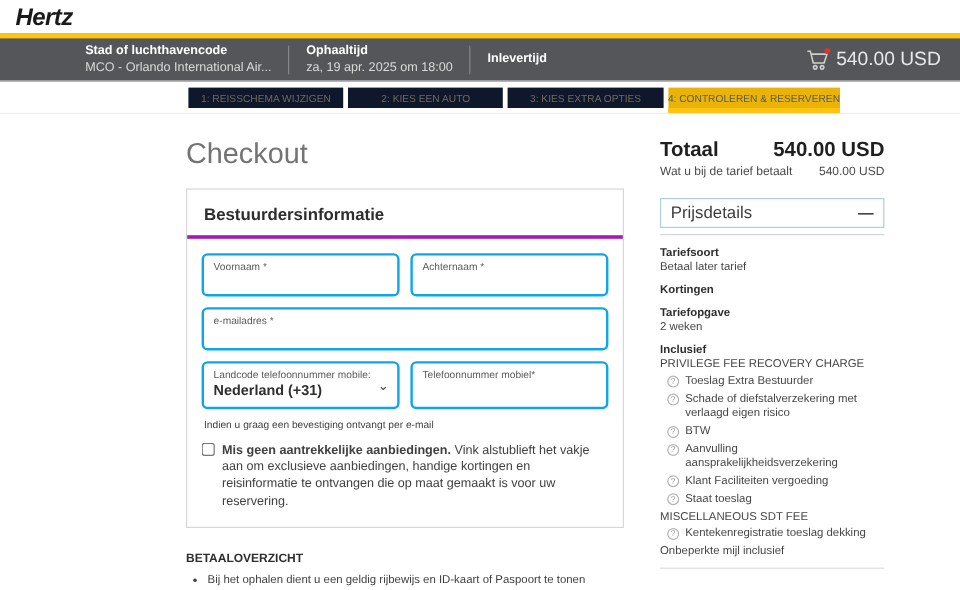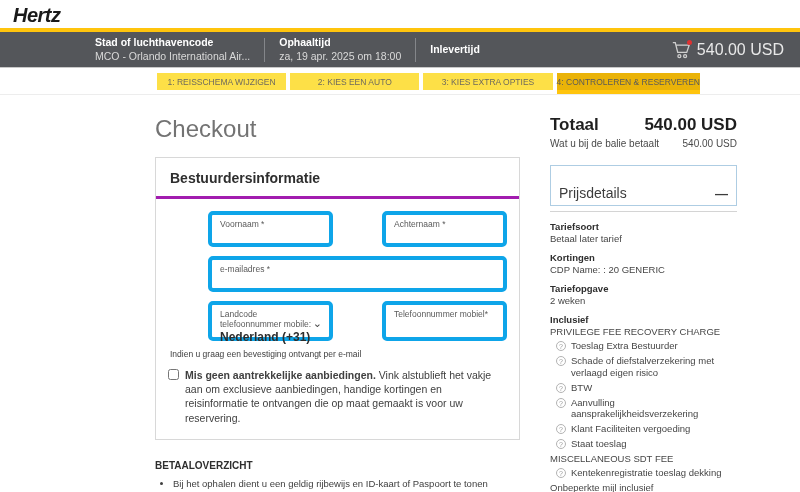--- a/index.html
+++ b/index.html
@@ -6,52 +6,52 @@
   html,body { width:800px; height:492px; overflow:hidden; background:#fff;
     font-family:"Liberation Sans", sans-serif; color:#404040; }
 
   
   .logo-bar { height:28px; padding:4px 12px 0 13px; }
   .logo { display:inline-block; font-style:italic; font-weight:bold; font-size:20px;
     color:#1a1a1a; letter-spacing:-0.5px; border-bottom:3px solid #ffc40d; padding:0 3px 1px 0; }
 
   
   .hdr { height:40px; background:#54565a; border-top:4px solid #ffc40d;
-    display:flex; align-items:center; padding-left:95px; color:#fff;
+    display:flex; align-items:center; padding-left:71px; color:#fff;
     border-bottom:1px solid #c9c9c9; }
   .hdr-group { display:flex; flex-direction:column; justify-content:center; line-height:1.3; }
   .hdr-label { font-weight:bold; font-size:10.5px; }
   .hdr-value { font-size:10.5px; color:#d9d9d9; }
   .hdr-sep { width:1px; height:24px; background:#84868a; margin:0 14px; }
   .cart-wrap { margin-left:auto; margin-right:16px; display:flex; align-items:center; gap:6px; cursor:pointer; }
   .cart-total { font-size:16px; color:#e8e8e8; }
   .cart-icon { position:relative; width:20px; height:18px; }
   .cart-dot { position:absolute; top:-1px; right:-1px; width:5px; height:5px; border-radius:50%; background:#e03131; }
 
   
   .tabs { display:flex; gap:4px; margin:5px 0 0 157px; width:543px; border-bottom:0; }
-  .tab { flex:1; height:17px; background:#fde047; color:#6e6a5e; font-size:8.5px;
+  .tab { flex:1; height:17px; background:#0f172a; color:#6e6a5e; font-size:8.5px;
     display:flex; align-items:center; justify-content:center; cursor:pointer; white-space:nowrap; }
   .tab.active { background:#eab308; color:#5a5a5a; border-bottom:4px solid #ffc40d; height:21px; margin-top:0; }
   .tabs-rule { border-bottom:1px solid #ededed; width:100%; }
 
   
   .main { display:flex; padding-left:155px; }
   .left-col { width:365px; }
   .side-col { width:187px; margin-left:30px; }
 
   .page-title { font-size:24px; font-weight:400; color:#737373; margin:20px 0 14px; }
 
   
   .card { border:1px solid #d8d8d8; }
   .card-hd { padding:12px 14px 10px; font-size:14px; font-weight:bold; color:#2e2e2e;
     border-bottom:3px solid #a21caf; }
   .card-bd { padding:12px 12px 14px; }
   .frow { display:flex; gap:9px; margin-bottom:9px; }
-  .fbox { flex:1; border:4px solid #0ea5e9; border-radius:5px; height:36px; padding:4px 8px; cursor:text;margin-left:40px; }
+  .fbox { flex:1; border:2px solid #0ea5e9; border-radius:5px; height:36px; padding:4px 8px; cursor:text; }
   .fbox .flabel { font-size:8.5px; color:#5a5a5a; }
   .fbox.wide { width:100%; }
   .selbox { position:relative; }
   .selvalue { font-size:12px; font-weight:bold; color:#2e2e2e; margin-top:1px; }
   .chev { position:absolute; right:7px; top:12px; font-size:11px; color:#444; }
   .note { font-size:8.5px; color:#404040; margin:8px 0 9px 2px; }
   .optin { display:flex; gap:6px; font-size:10.5px; line-height:1.35; color:#404040; }
   .optin input { width:11px; height:11px; margin-top:1px; accent-color:#fff; }
 
   
@@ -59,21 +59,21 @@
   .pay-title { font-size:10px; font-weight:bold; color:#2e2e2e; margin-bottom:6px; }
   .pay ul { margin-left:18px; }
   .pay li { font-size:9.5px; line-height:1.4; margin-bottom:1px; }
 
   
   .side { padding-top:20px; }
   .tot-row { display:flex; justify-content:space-between; align-items:baseline; }
   .tot-label { font-size:17px; font-weight:bold; color:#1f1f1f; }
   .tot-value { font-size:17px; font-weight:bold; color:#1f1f1f; }
   .sub-row { display:flex; justify-content:space-between; font-size:10px; color:#4a4a4a; margin-top:3px; }
-  .pd-box { margin-top:16px; border:1px solid #aecde3; padding:19px 8px 4px;
+  .pd-box { margin-top:16px; border:1px solid #aecde3; padding:3px 8px 4px;
     display:flex; justify-content:space-between; align-items:center; cursor:pointer; }
   .pd-label { font-size:14px; color:#3c3c3c; }
   .pd-minus { font-size:13px; font-weight:bold; color:#3c3c3c; }
   .sep { border-top:1px solid #d4d4d4; margin:5px 0 9px; }
   .sep2 { border-top:1px solid #dedede; margin:8px 0; }
   .kv { margin-bottom:8px; }
   .kv .k { font-size:9.5px; font-weight:bold; color:#2e2e2e; }
   .kv .v { font-size:9.5px; color:#464646; margin-top:1px; }
   .inc-item { display:flex; gap:5px; align-items:flex-start; margin:3px 0 3px 6px; font-size:9.5px; color:#464646; line-height:1.25; }
   .qmark { flex:0 0 auto; width:10px; height:10px; border:1px solid #b3b3b3; border-radius:50%;
@@ -170,37 +170,36 @@
       </ul>
     </div>
   </div>
 
   <div class="side-col side">
     <div class="tot-row">
       <span class="tot-label">Totaal</span>
       <span class="tot-value">540.00 USD</span>
     </div>
     <div class="sub-row">
-      <span>Wat u bij de balie betaalt</span>
+      <span>Wat u bij de tarief betaalt</span>
       <span>540.00 USD</span>
     </div>
 
     <div class="pd-box">
       <span class="pd-label">Prijsdetails</span>
       <span class="pd-minus">—</span>
     </div>
     <div class="sep"></div>
 
     <div class="kv">
       <div class="k">Tariefsoort</div>
       <div class="v">Betaal later tarief</div>
     </div>
     <div class="kv">
       <div class="k">Kortingen</div>
-      <div class="v">CDP Name: : 20 GENERIC</div>
     </div>
     <div class="kv">
       <div class="k">Tariefopgave</div>
       <div class="v">2 weken</div>
     </div>
     <div class="kv" style="margin-bottom:2px;">
       <div class="k">Inclusief</div>
       <div class="v">PRIVILEGE FEE RECOVERY CHARGE</div>
     </div>
 

